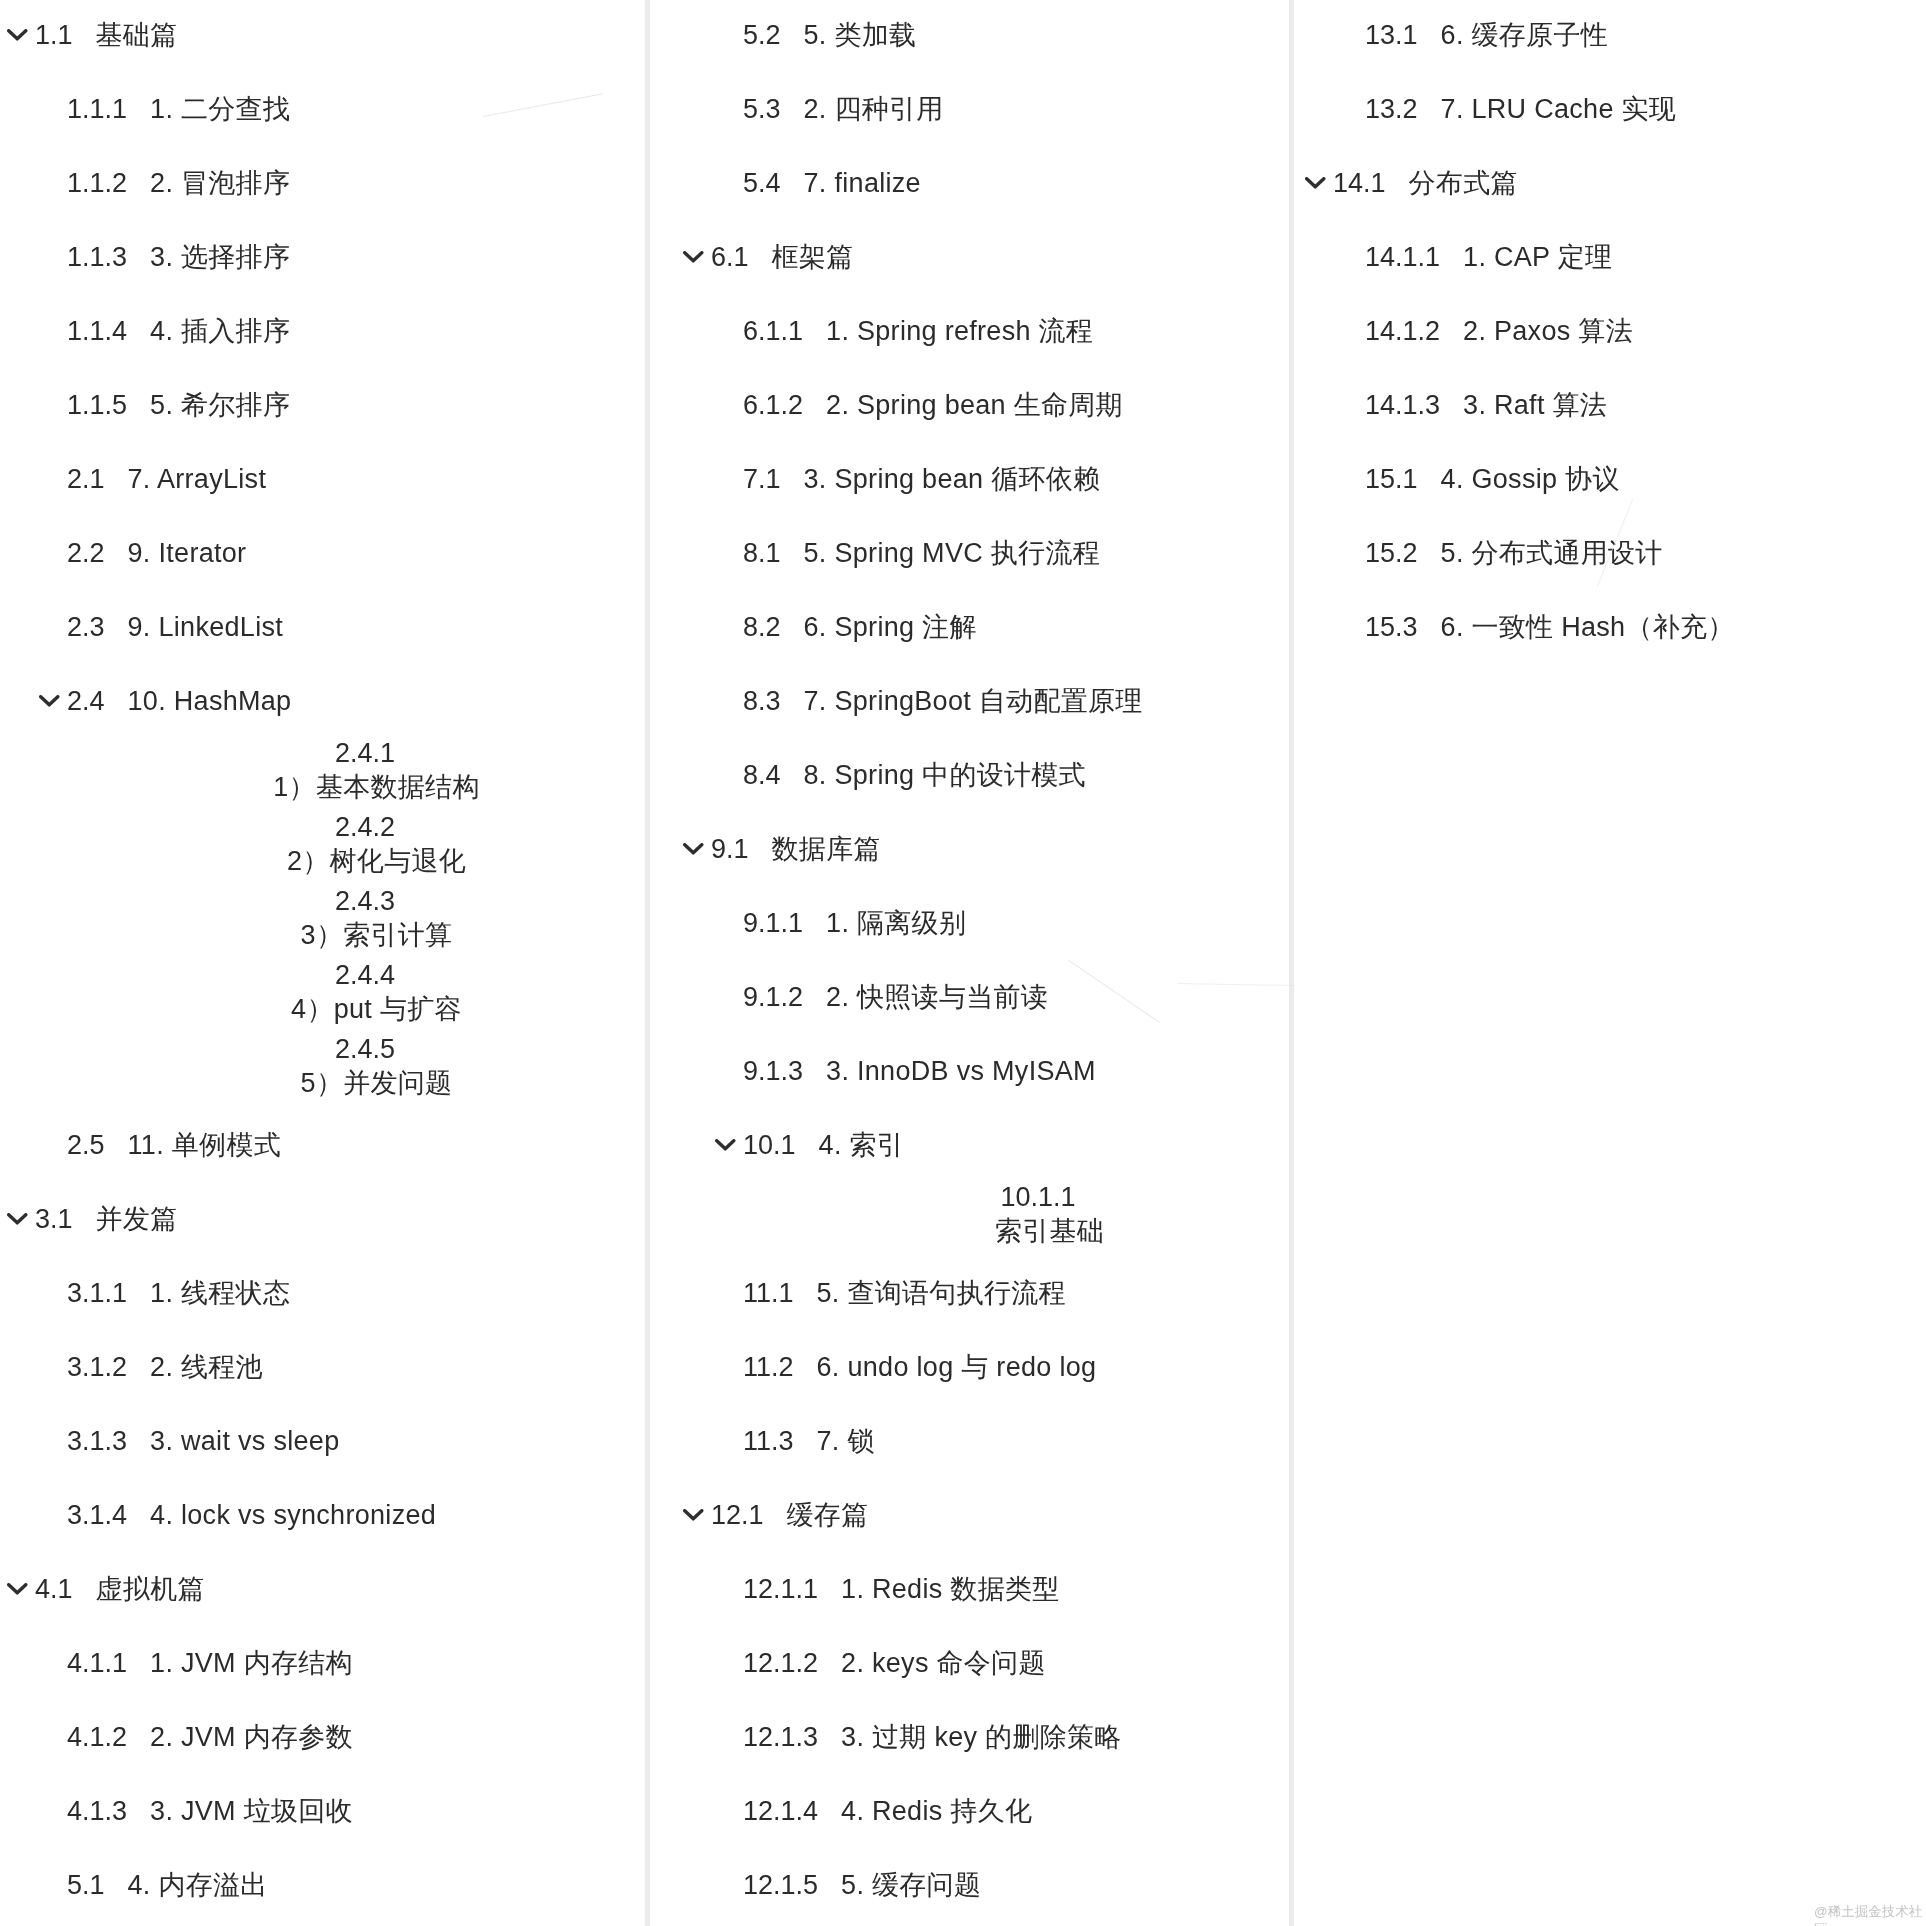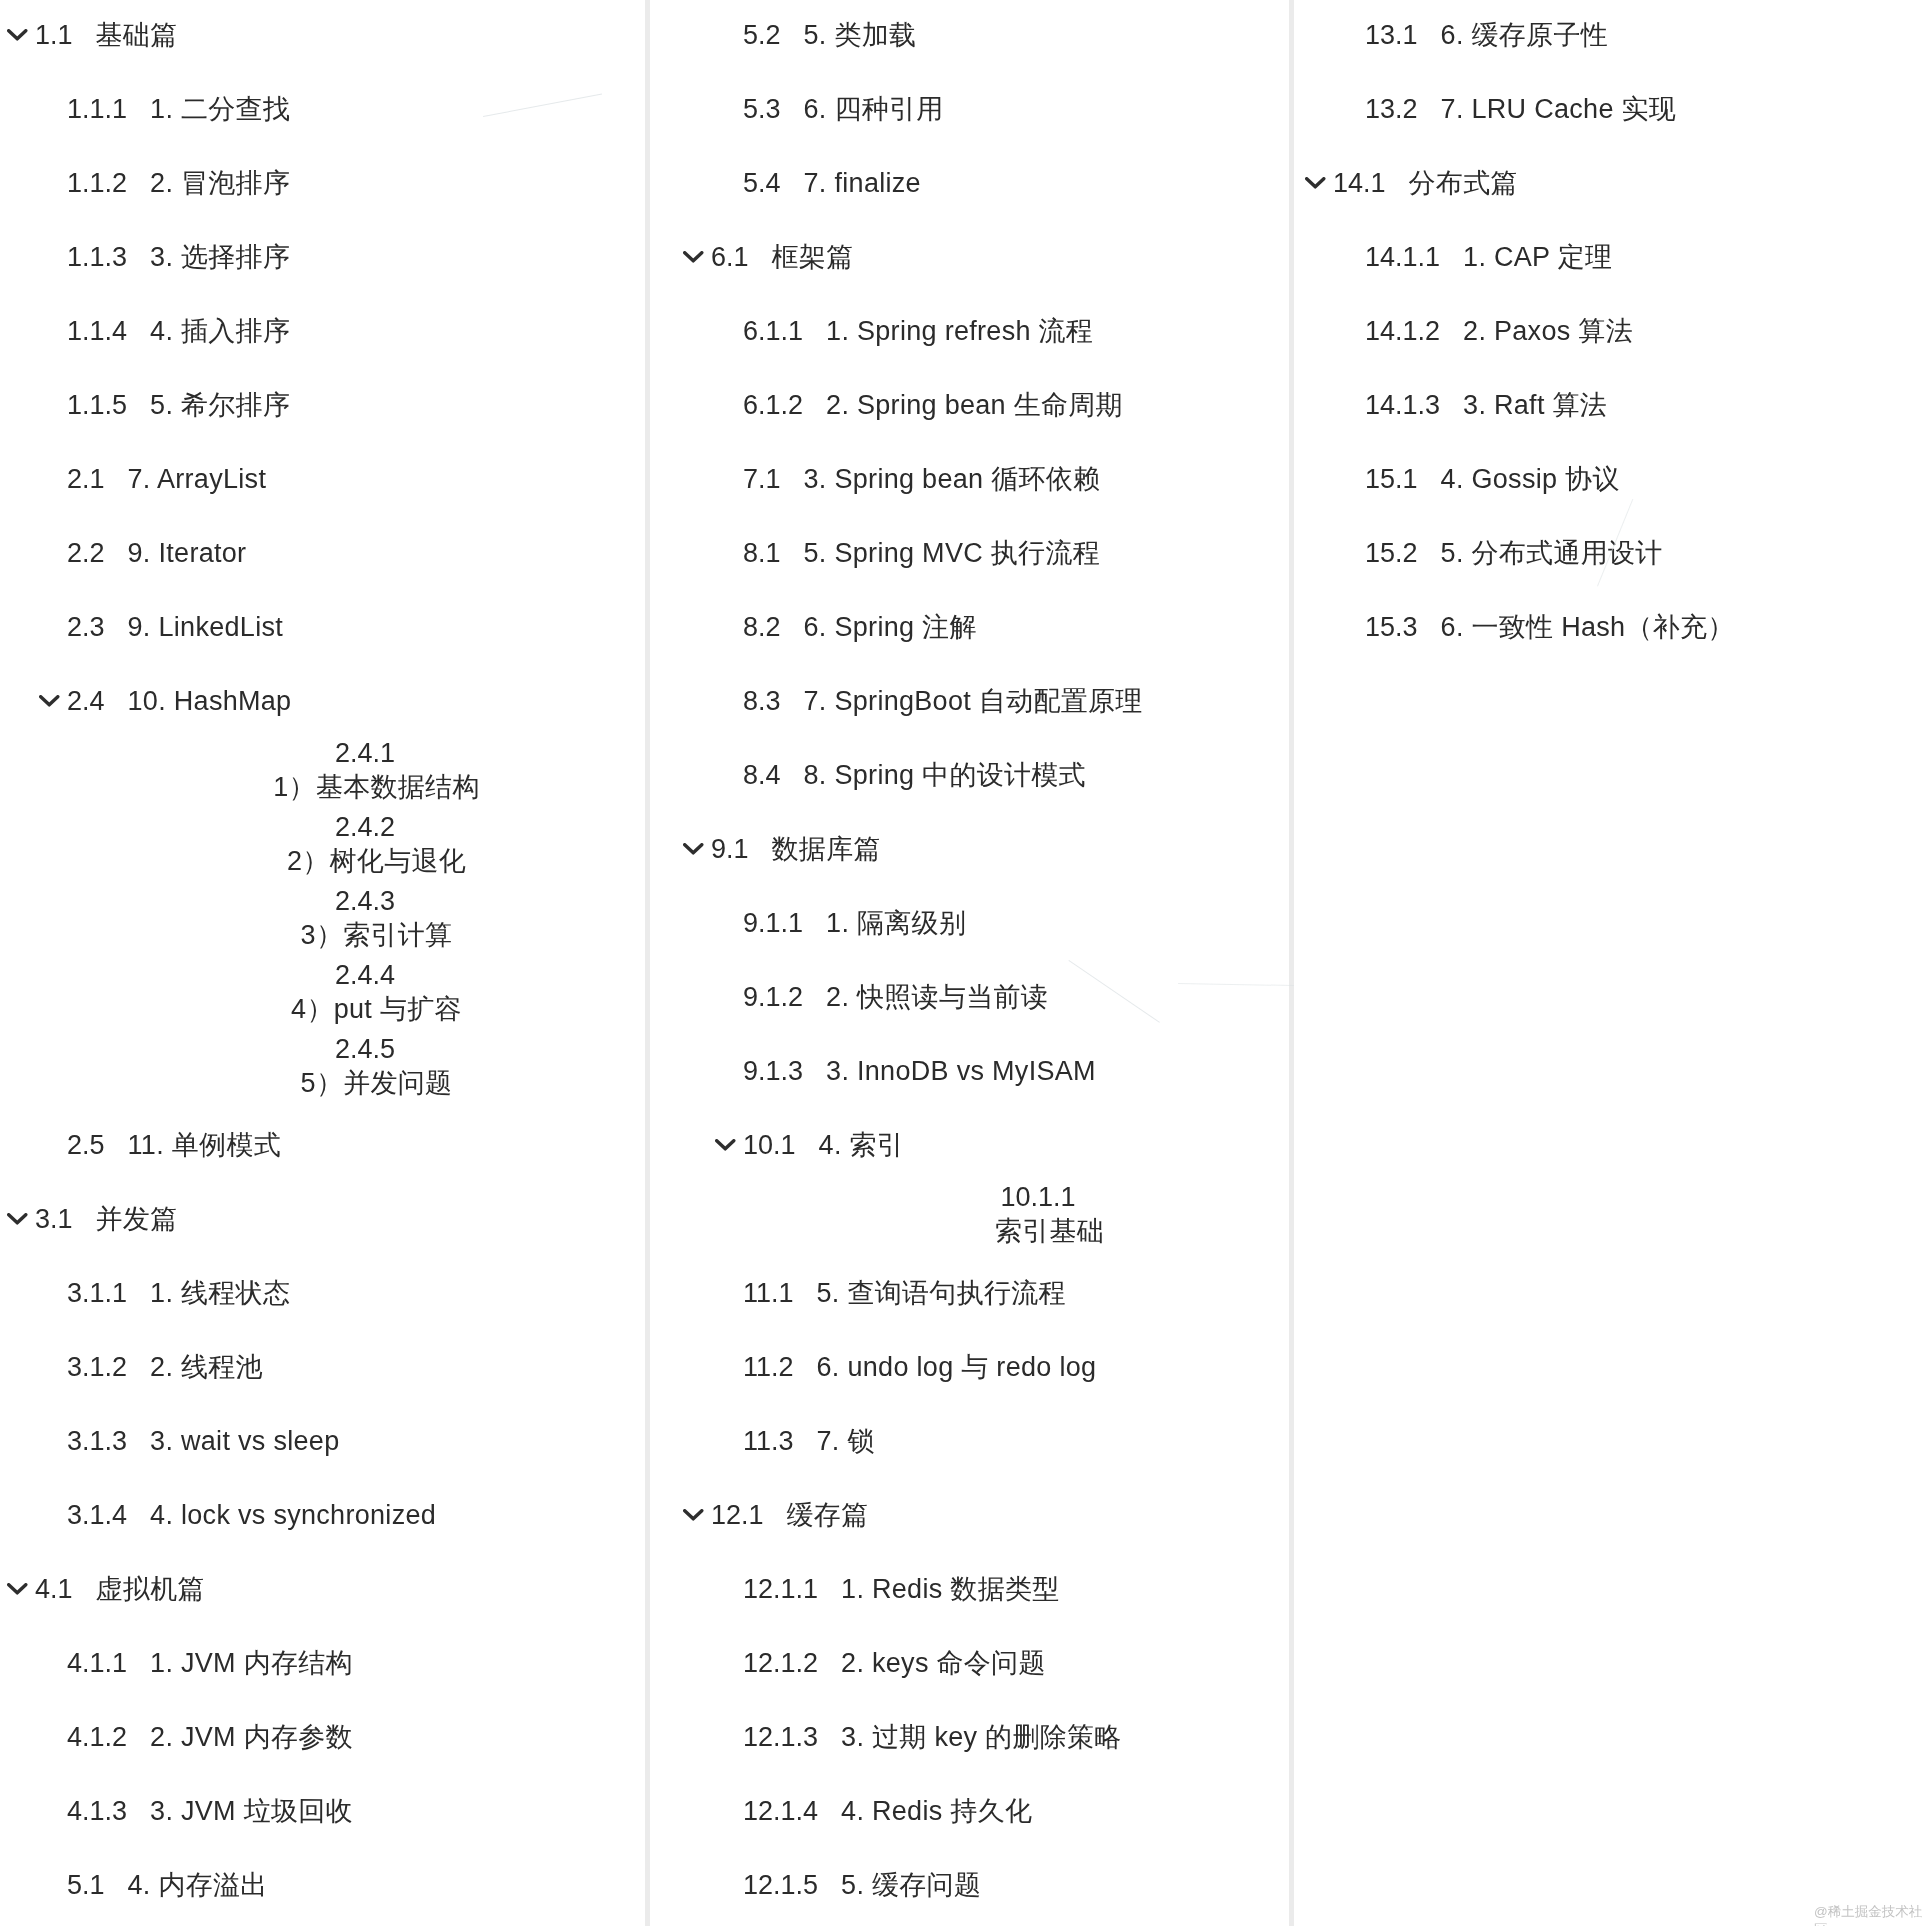--- a/index.html
+++ b/index.html
@@ -162,21 +162,21 @@
   </div>
 <div class="sep" id="sep-0"></div>
 <div class="col" id="col-1">
     <div class="col-inner">
       <div class="row lvl2">
         <span class="num">5.2</span>
         <span class="title">5. 类加载</span>
       </div>
       <div class="row lvl2">
         <span class="num">5.3</span>
-        <span class="title">6. 四种引用</span>
+        <span class="title">2. 四种引用</span>
       </div>
       <div class="row lvl2">
         <span class="num">5.4</span>
         <span class="title">7. finalize</span>
       </div>
       <div class="row lvl1">
         <svg class="chev" viewBox="0 0 24 14">
           <polyline points="2,2 12,11.5 22,2"></polyline>
         </svg>
         <span class="num">6.1</span>

